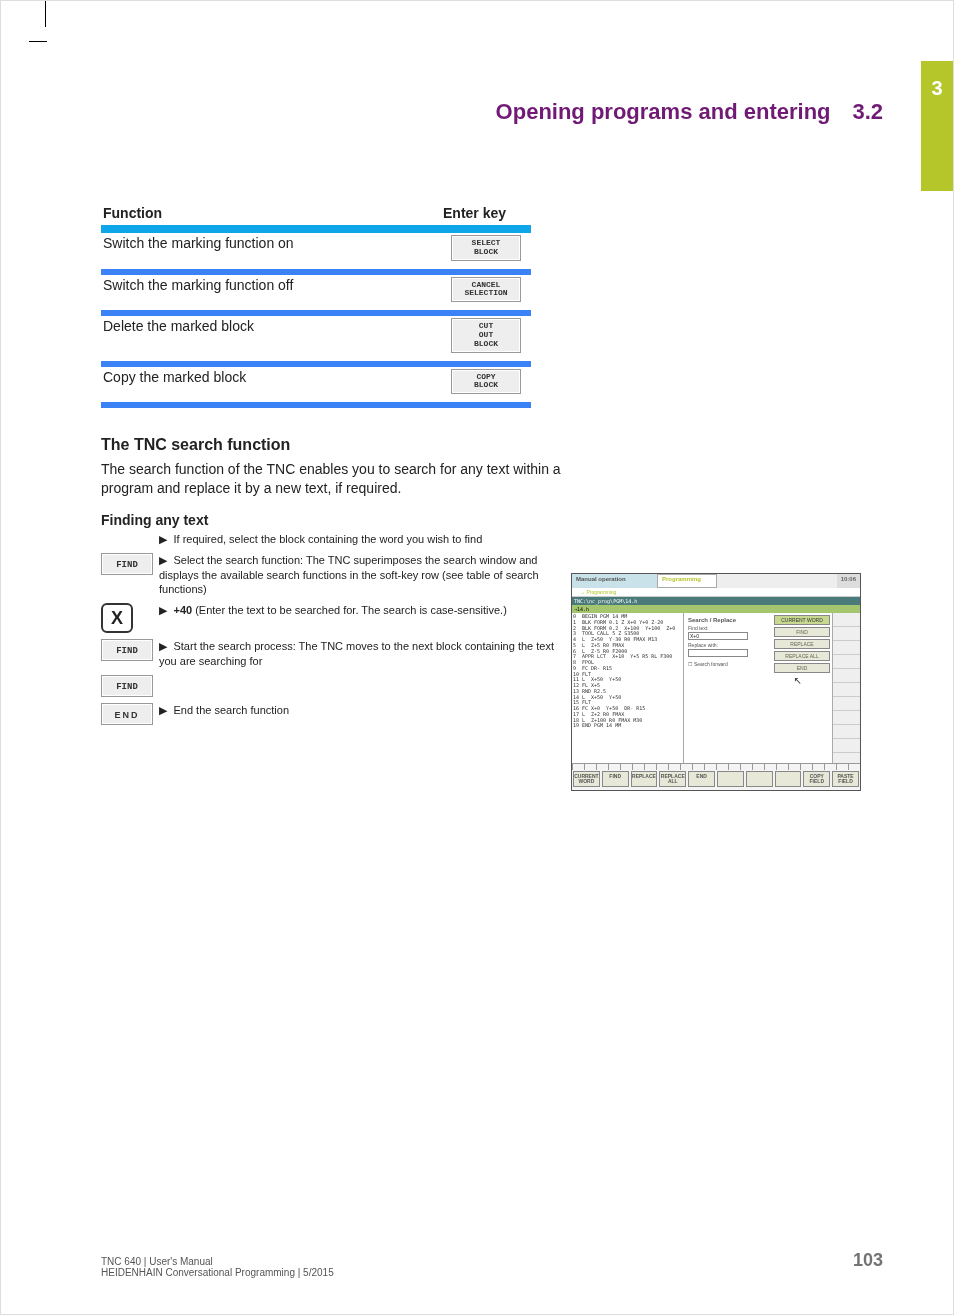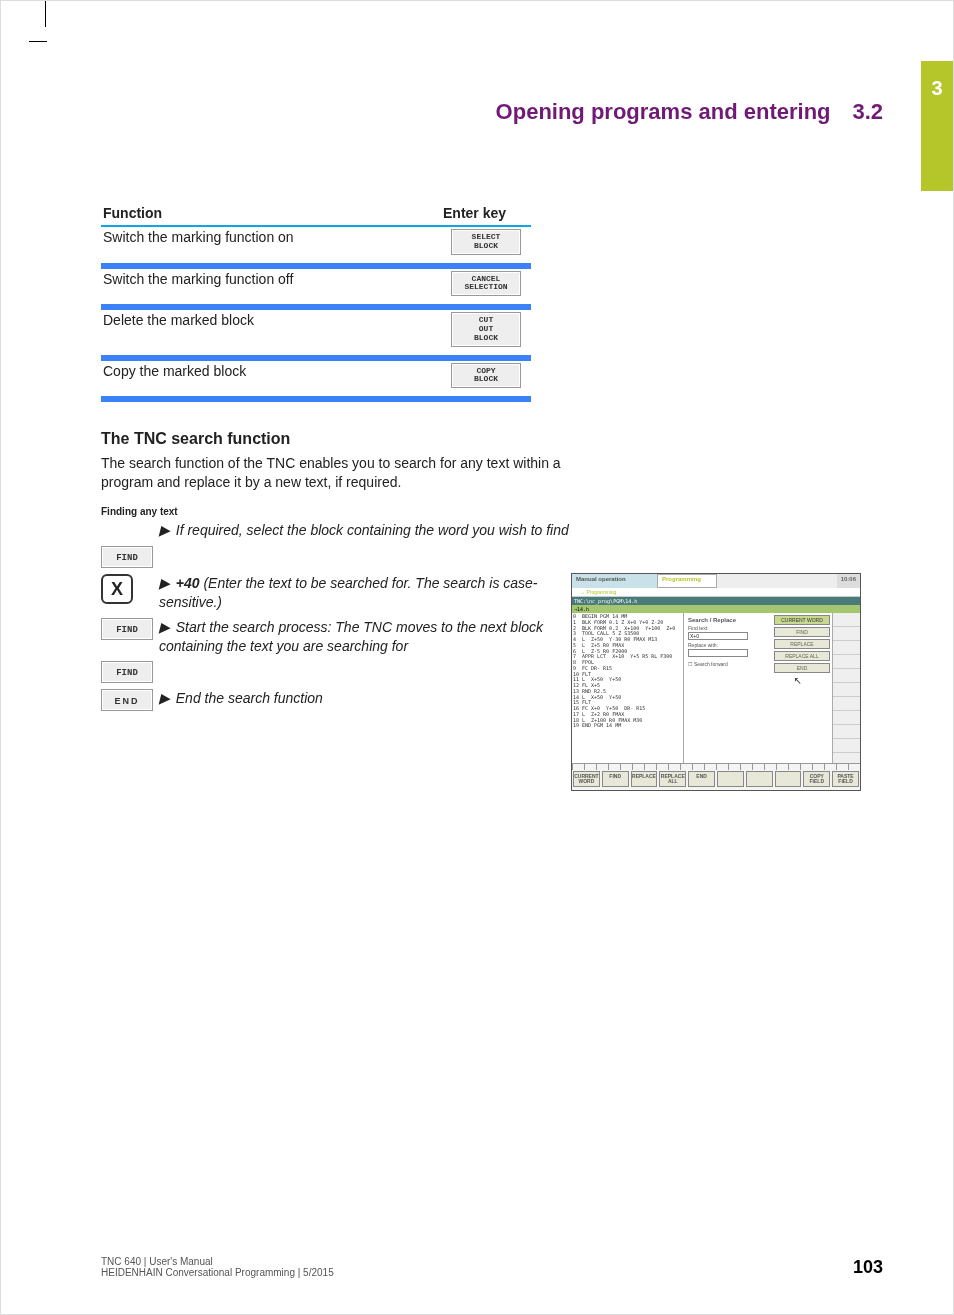--- a/index.html
+++ b/index.html
@@ -74,21 +74,21 @@
     width: 760px;
   }
   table.fn {
     border-collapse: collapse;
     width: 430px;
     font-size: 14px;
   }
   table.fn th {
     text-align: left;
     font-weight: bold;
-    border-bottom: 2px solid #0ea5e9;
+    border-bottom: 8px solid #0ea5e9;
     padding: 4px 2px;
   }
   table.fn td {
     border-bottom: 6px solid #3b82f6;
     padding: 2px 2px 8px 2px;
     vertical-align: top;
   }
   table.fn td.kcell { width: 90px; text-align: center; vertical-align: middle; }
   .softkey {
     display: inline-block;
@@ -99,25 +99,25 @@
     font-weight: bold;
     color: #333;
     background: #eee;
     border: 1px solid #999;
     box-shadow: inset 0 0 0 1px #fff;
     text-align: center;
     line-height: 1.1;
   }
   h2.sec { font-size: 16px; font-weight: bold; margin: 28px 0 6px 0; }
   p.lead { font-size: 14px; line-height: 1.35; max-width: 470px; }
-  h3.sub { font-size: 10px; font-weight: bold; margin: 14px 0 4px 0; }
+  h3.sub { font-size: 14px; font-weight: bold; margin: 14px 0 4px 0; }
   .steps { width: 470px; }
   .step { display: flex; align-items: flex-start; margin: 2px 0 6px 0; }
   .step .icon { width: 58px; flex: 0 0 58px; display: flex; justify-content: flex-start; }
-  .step .txt { flex: 1; font-size: 14px; line-height: 1.35; font-style: italic; }
+  .step .txt { flex: 1; font-size: 11px; line-height: 1.35; }
   .arrow { display: inline-block; margin-right: 6px; }
   .widekey {
     display: inline-block;
     width: 52px;
     height: 22px;
     line-height: 22px;
     font-family: "Courier New", monospace;
     font-size: 9px;
     font-weight: bold;
     color: #333;
@@ -174,21 +174,21 @@
   .ss-bot { display:flex; height:18px; }
   .ss-bot .sk { flex:1; border:1px solid #888; margin:1px; background:#e8e8d8; font-size:5px; text-align:center; line-height:1; padding-top:2px; color:#555; font-weight:bold; }
   .footer {
     position: absolute;
     left: 100px;
     right: 70px;
     bottom: 36px;
     font-size: 10px;
     color: #555;
   }
-  .footer .pg { position: absolute; right: 0; bottom: 0; font-size: 18px; font-weight: bold; color: #000000; }
+  .footer .pg { position: absolute; right: 0; bottom: 7px; font-size: 18px; font-weight: bold; color: #737373; }
 </style>
 </head>
 <body>
 
 <div class="page">
   <div class="crop-left"></div>
   <div class="crop-left-h"></div>
 
   <div class="green-tab">3</div>
 
@@ -234,20 +234,21 @@
 
     <div class="steps">
       <div class="step">
         <div class="icon"></div>
         <div class="txt"><span class="arrow">▶</span><span>If required, select the block containing the word you wish to find</span></div>
       </div>
       <div class="step">
         <div class="icon">
             <span class="widekey">FIND</span>
           </div>
+        <div class="txt"><span class="arrow">▶</span><span>Select the search function: The TNC superimposes the search window and displays the available search functions in the soft-key row (see table of search functions)</span></div>
       </div>
       <div class="step">
         <div class="icon">
             <span class="keyx">X</span>
           </div>
         <div class="txt"><span class="arrow">▶</span><b>+40</b><span> (Enter the text to be searched for. The search is case-sensitive.)</span></div>
       </div>
       <div class="step">
         <div class="icon">
             <span class="widekey">FIND</span>

